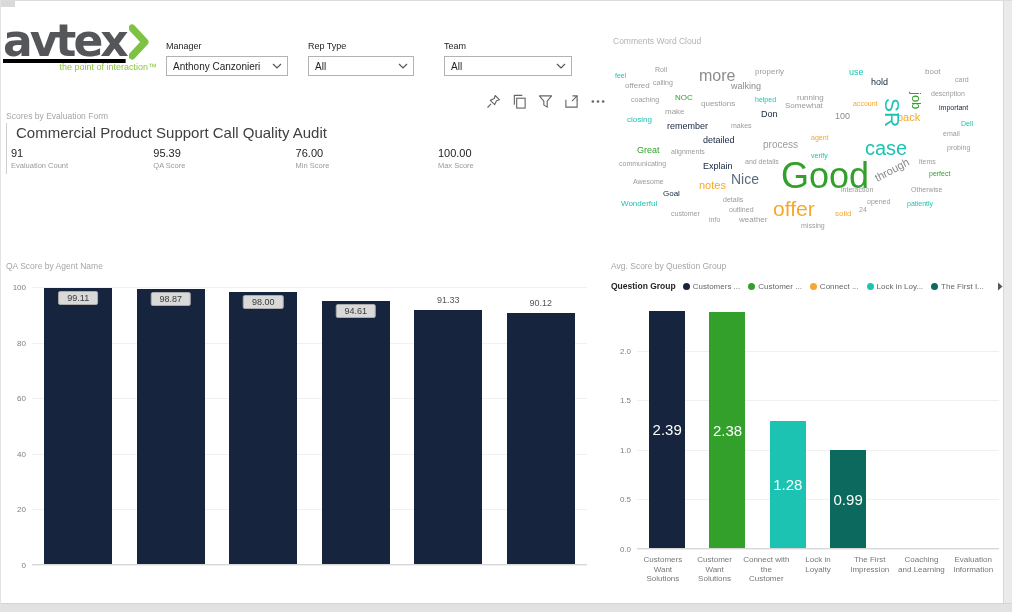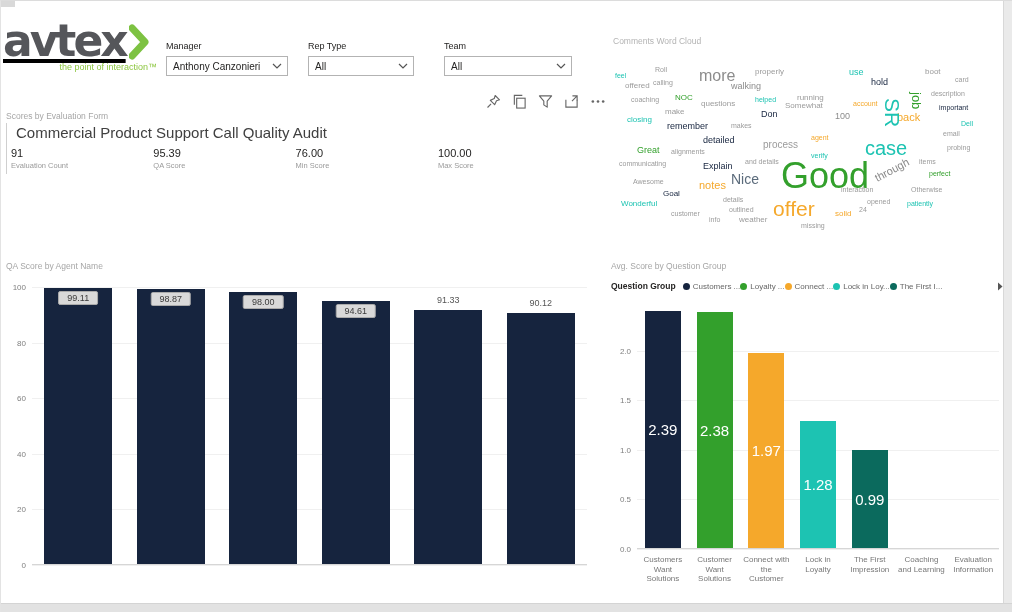--- a/index.html
+++ b/index.html
@@ -58,21 +58,21 @@
   #qa-plot { left:26px; top:26px; width:555px; height:278px; }
   .bar-label-boxed { position:absolute; left:50%; transform:translateX(-50%); background:#d9d9d9; border:1px solid #ababab; border-radius:2px; padding:1px 8px; font-size:9px; color:#3a3a3a; white-space:nowrap; }
   .bar-label-out { position:absolute; left:50%; transform:translateX(-50%); font-size:9px; color:#565656; white-space:nowrap; }
   .xlabels { position:absolute; left:26px; top:312px; width:555px; display:flex; }
   .xlabel { flex:1; text-align:center; font-size:8px; color:#777; }
 
   
   .chart2 { position:absolute; left:610px; top:260px; width:394px; height:340px; }
   .legend-row { position:absolute; left:0; top:20px; width:392px; display:flex; align-items:center; }
   .legend-title { font-size:8.5px; font-weight:bold; color:#252423; margin-right:7px; white-space:nowrap; }
-  .legend-items { display:flex; align-items:flex-start; overflow:hidden; flex:1; }
+  .legend-items { display:flex; align-items:flex-start; gap:8px; overflow:hidden; flex:1; }
   .legend-item { display:flex; align-items:center; cursor:pointer; white-space:nowrap; }
   .legend-dot { width:7px; height:7px; border-radius:50%; margin-right:3px; flex:none; }
   .legend-label { font-size:8px; color:#666; }
   .legend-arrow { margin-left:4px; cursor:pointer; flex:none; }
   #avg-plot { left:26px; top:40px; width:362px; height:248px; }
   .avg-bar { display:flex; align-items:center; justify-content:center; }
   .avg-label { color:#ffffff; font-size:15px; }
   .xlabels2 { position:absolute; left:26px; top:294px; width:362px; display:flex; }
   .xlabel2 { flex:1; text-align:center; font-size:8px; color:#777; line-height:1.2; padding:0 2px; }
 
@@ -297,21 +297,21 @@
     <div class="chart-title">Avg. Score by Question Group</div>
     <div class="legend-row">
       <span class="legend-title">Question Group</span>
       <span class="legend-items" id="legend-items">
           <span class="legend-item">
             <span class="legend-dot" style="background: rgb(22, 36, 62);"></span>
             <span class="legend-label">Customers ...</span>
           </span>
           <span class="legend-item">
             <span class="legend-dot" style="background: rgb(51, 160, 44);"></span>
-            <span class="legend-label">Loyalty ...</span>
+            <span class="legend-label">Customer ...</span>
           </span>
           <span class="legend-item">
             <span class="legend-dot" style="background: rgb(245, 168, 43);"></span>
             <span class="legend-label">Connect ...</span>
           </span>
           <span class="legend-item">
             <span class="legend-dot" style="background: rgb(29, 195, 178);"></span>
             <span class="legend-label">Lock in Loy...</span>
           </span>
           <span class="legend-item">
@@ -338,25 +338,20 @@
           <div class="bar avg-bar" style="height: 237px; width: 36px; background: rgb(22, 36, 62);">
             <div class="avg-label">2.39</div>
           </div>
         </div>
         <div class="bar-slot">
           <div class="bar avg-bar" style="height: 236px; width: 36px; background: rgb(51, 160, 44);">
             <div class="avg-label">2.38</div>
           </div>
         </div>
         <div class="bar-slot">
-          <div class="bar avg-bar" style="height: 195px; width: 36px; background: rgb(245, 168, 43);">
-            <div class="avg-label">1.97</div>
-          </div>
-        </div>
-        <div class="bar-slot">
           <div class="bar avg-bar" style="height: 127px; width: 36px; background: rgb(29, 195, 178);">
             <div class="avg-label">1.28</div>
           </div>
         </div>
         <div class="bar-slot">
           <div class="bar avg-bar" style="height: 98px; width: 36px; background: rgb(11, 106, 93);">
             <div class="avg-label">0.99</div>
           </div>
         </div>
         <div class="bar-slot"></div>

